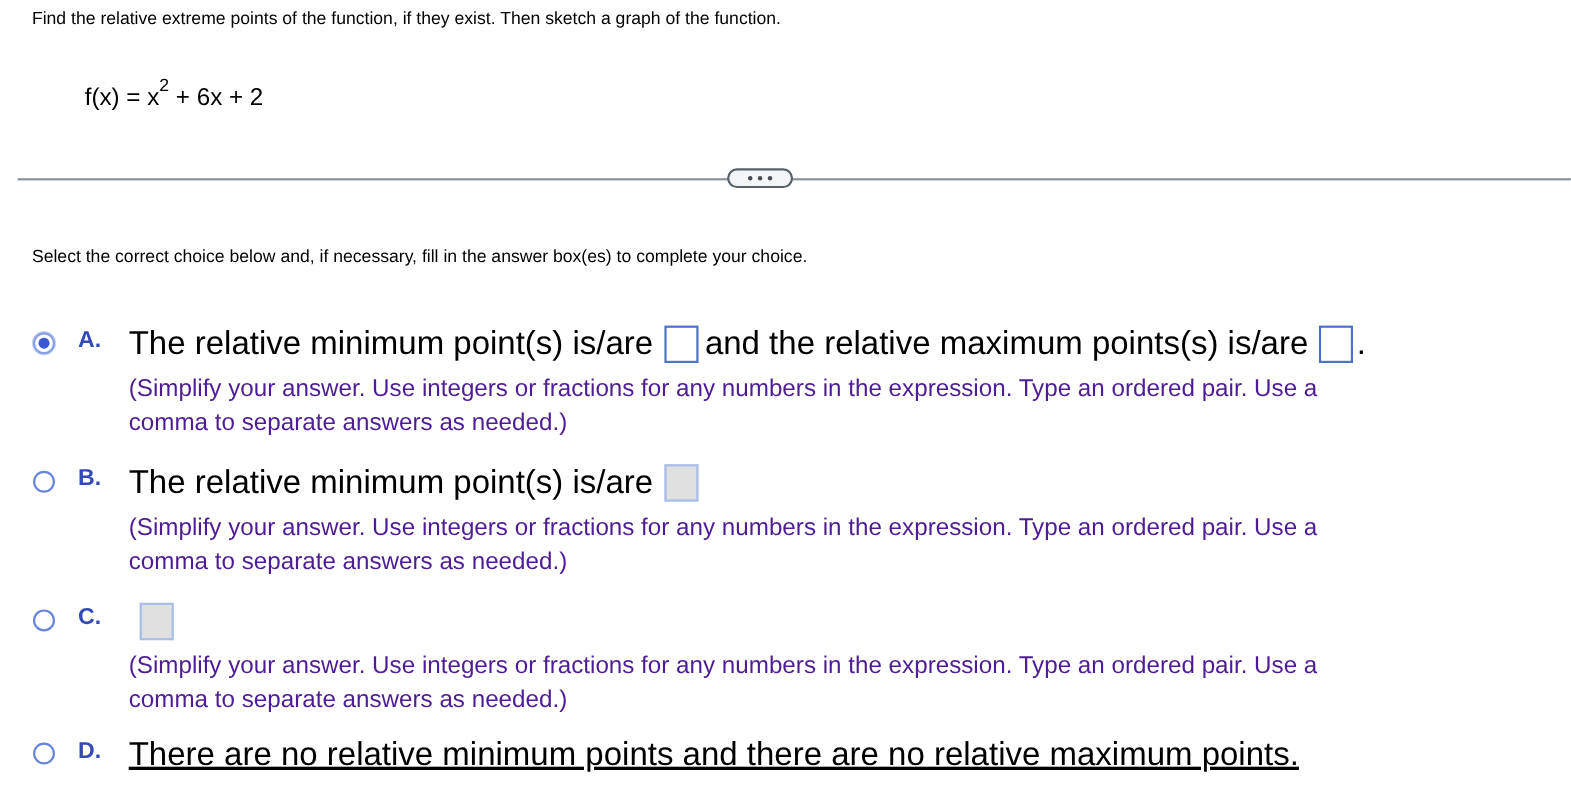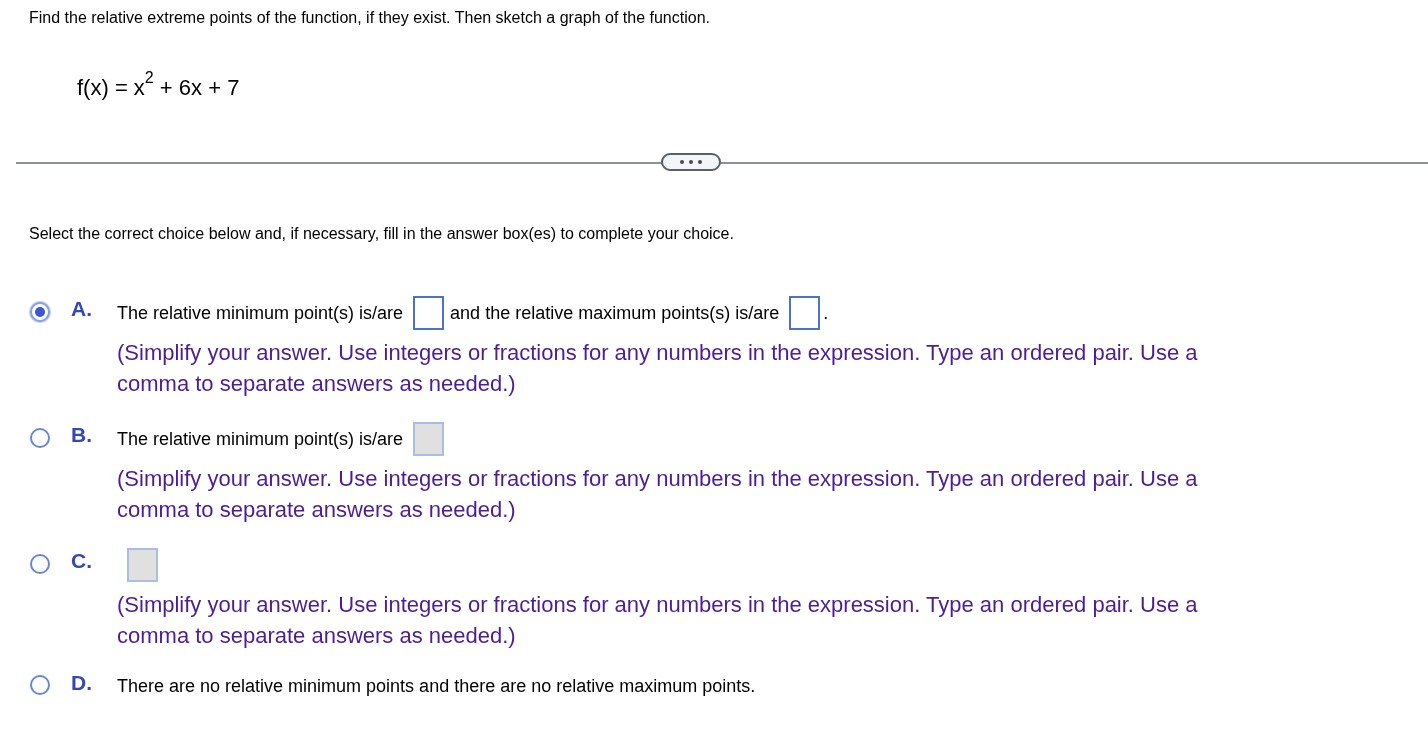--- a/index.html
+++ b/index.html
@@ -14,31 +14,31 @@
               border-radius:10px; background:#f3f5f7; box-sizing:border-box;
               display:flex; align-items:center; justify-content:center; gap:5px; }
   .dot { width:4px; height:4px; border-radius:50%; background:#454c53; }
   .instr { left:29px; top:225px; font-size:16px;text-align:center; }
   .radio { position:absolute; width:20px; height:20px; border-radius:50%;
            border:2px solid #6a86d9; box-sizing:border-box; background:#fff; }
   .radio.sel { border-color:#8aa0e4; box-shadow:0 0 0 1px #c6d1f3; }
   .radio.sel::after { content:""; position:absolute; left:3px; top:3px; width:10px; height:10px;
                       border-radius:50%; background:#3a58d3; }
   .letter { position:absolute; font-size:21px; font-weight:bold; color:#3548b8; }
-  .line { position:absolute; font-size:18px; white-space:nowrap; display:flex; align-items:center; }
+  .line { position:absolute; font-size:30px; white-space:nowrap; display:flex; align-items:center; }
   .hint { position:absolute; font-size:22px; color:#4c1d95; line-height:31px; }
   .box { display:inline-block; width:31px; height:34px; box-sizing:border-box; margin:0 6px; }
   .box.active { border:2px solid #4c73c9; background:#fff; }
   .box.disabled { border:2px solid #a9bde6; background:#e0e0e0; }
 </style>
 </head>
 <body>
 
 <div class="abs q-title">Find the relative extreme points of the function, if they exist. Then sketch a graph of the function.</div>
-<div class="abs func"><span>f(x) = x</span><sup>2</sup><span> + 6x + 7</span></div>
+<div class="abs func"><span>f(x) = x</span><sup>2</sup><span> + 6x + 2</span></div>
 
 <div class="abs divider"></div>
 <div class="abs more-btn">
   <span class="dot"></span>
   <span class="dot"></span>
   <span class="dot"></span>
 </div>
 
 <div class="abs instr">Select the correct choice below and, if necessary, fill in the answer box(es) to complete your choice.</div>
 
@@ -79,16 +79,16 @@
   </div>
   <div class="hint" style="left:117px;top:589px;">
     <div>(Simplify your answer. Use integers or fractions for any numbers in the expression. Type an ordered pair. Use a</div>
     <div>comma to separate answers as needed.)</div>
   </div>
 </div>
 
 <div>
   <div class="radio" style="left:30px;top:675px;"></div>
   <div class="letter" style="left:71px;top:671px;">D.</div>
-  <div class="line" style="left:117px;top:669px;height:34px;">
+  <div class="line" style="left:117px;top:669px;height:34px;text-decoration:underline;">
     <span>There are no relative minimum points and there are no relative maximum points.</span>
   </div>
 </div>
 
 </body></html>

